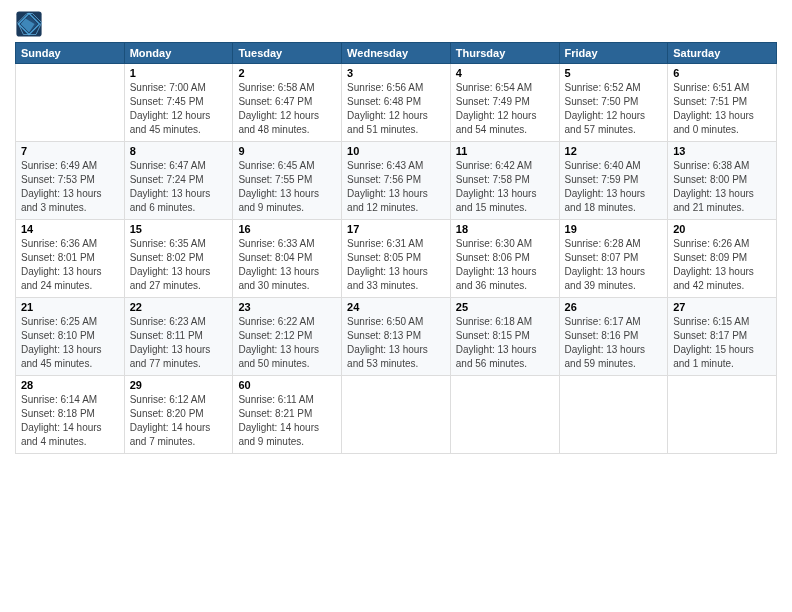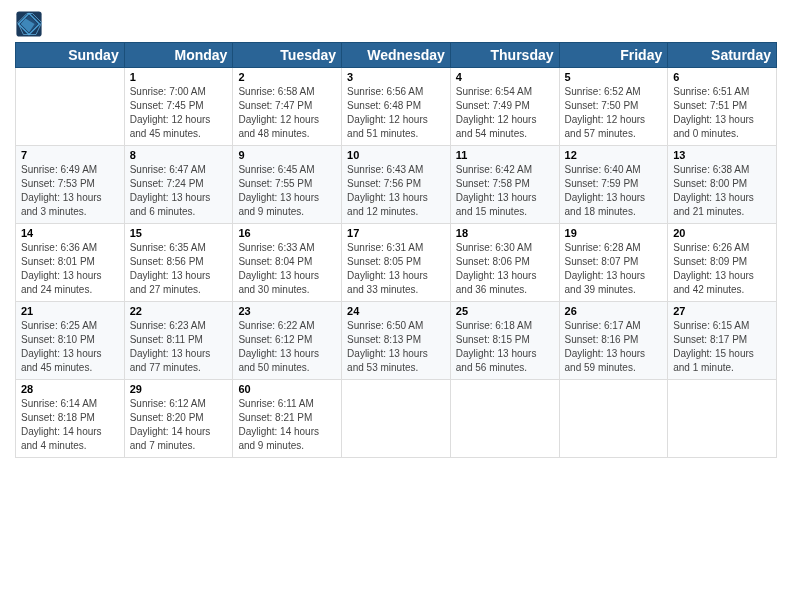--- a/index.html
+++ b/index.html
@@ -53,24 +53,24 @@
     table {
       width: 100%;
       border-collapse: collapse;
       table-layout: fixed;
     }
     thead tr {
       background: #2a6496;
     }
     thead th {
       color: #fff;
-      font-size: 14px;
+      font-size: 11px;
       font-weight: bold;
       padding: 4px 5px;
-      text-align: right;
+      text-align: left;
       border: 1px solid #1a4f7a;
     }
     tbody tr {
       border-bottom: 1px solid #ccc;
     }
     tbody td {
       vertical-align: top;
       padding: 3px 5px;
       font-size: 9.5px;
       color: #333;
@@ -141,21 +141,21 @@
         <div class="day-detail">
           <span>Sunrise: 7:00 AM</span><br>
           <span>Sunset: 7:45 PM</span><br>
           <span>Daylight: 12 hours and 45 minutes.</span>
         </div>
           </td>
           <td>
             <span class="day-num">2</span>
         <div class="day-detail">
           <span>Sunrise: 6:58 AM</span><br>
-          <span>Sunset: 7:47 PM</span><br>
+          <span>Sunset: 6:47 PM</span><br>
           <span>Daylight: 12 hours and 48 minutes.</span>
         </div>
           </td>
           <td>
             <span class="day-num">3</span>
         <div class="day-detail">
           <span>Sunrise: 6:56 AM</span><br>
           <span>Sunset: 6:48 PM</span><br>
           <span>Daylight: 12 hours and 51 minutes.</span>
         </div>
@@ -249,21 +249,21 @@
         <div class="day-detail">
           <span>Sunrise: 6:36 AM</span><br>
           <span>Sunset: 8:01 PM</span><br>
           <span>Daylight: 13 hours and 24 minutes.</span>
         </div>
           </td>
           <td>
             <span class="day-num">15</span>
         <div class="day-detail">
           <span>Sunrise: 6:35 AM</span><br>
-          <span>Sunset: 8:56 PM</span><br>
+          <span>Sunset: 8:02 PM</span><br>
           <span>Daylight: 13 hours and 27 minutes.</span>
         </div>
           </td>
           <td>
             <span class="day-num">16</span>
         <div class="day-detail">
           <span>Sunrise: 6:33 AM</span><br>
           <span>Sunset: 8:04 PM</span><br>
           <span>Daylight: 13 hours and 30 minutes.</span>
         </div>
@@ -315,21 +315,21 @@
         <div class="day-detail">
           <span>Sunrise: 6:23 AM</span><br>
           <span>Sunset: 8:11 PM</span><br>
           <span>Daylight: 13 hours and 77 minutes.</span>
         </div>
           </td>
           <td>
             <span class="day-num">23</span>
         <div class="day-detail">
           <span>Sunrise: 6:22 AM</span><br>
-          <span>Sunset: 6:12 PM</span><br>
+          <span>Sunset: 2:12 PM</span><br>
           <span>Daylight: 13 hours and 50 minutes.</span>
         </div>
           </td>
           <td>
             <span class="day-num">24</span>
         <div class="day-detail">
           <span>Sunrise: 6:50 AM</span><br>
           <span>Sunset: 8:13 PM</span><br>
           <span>Daylight: 13 hours and 53 minutes.</span>
         </div>

